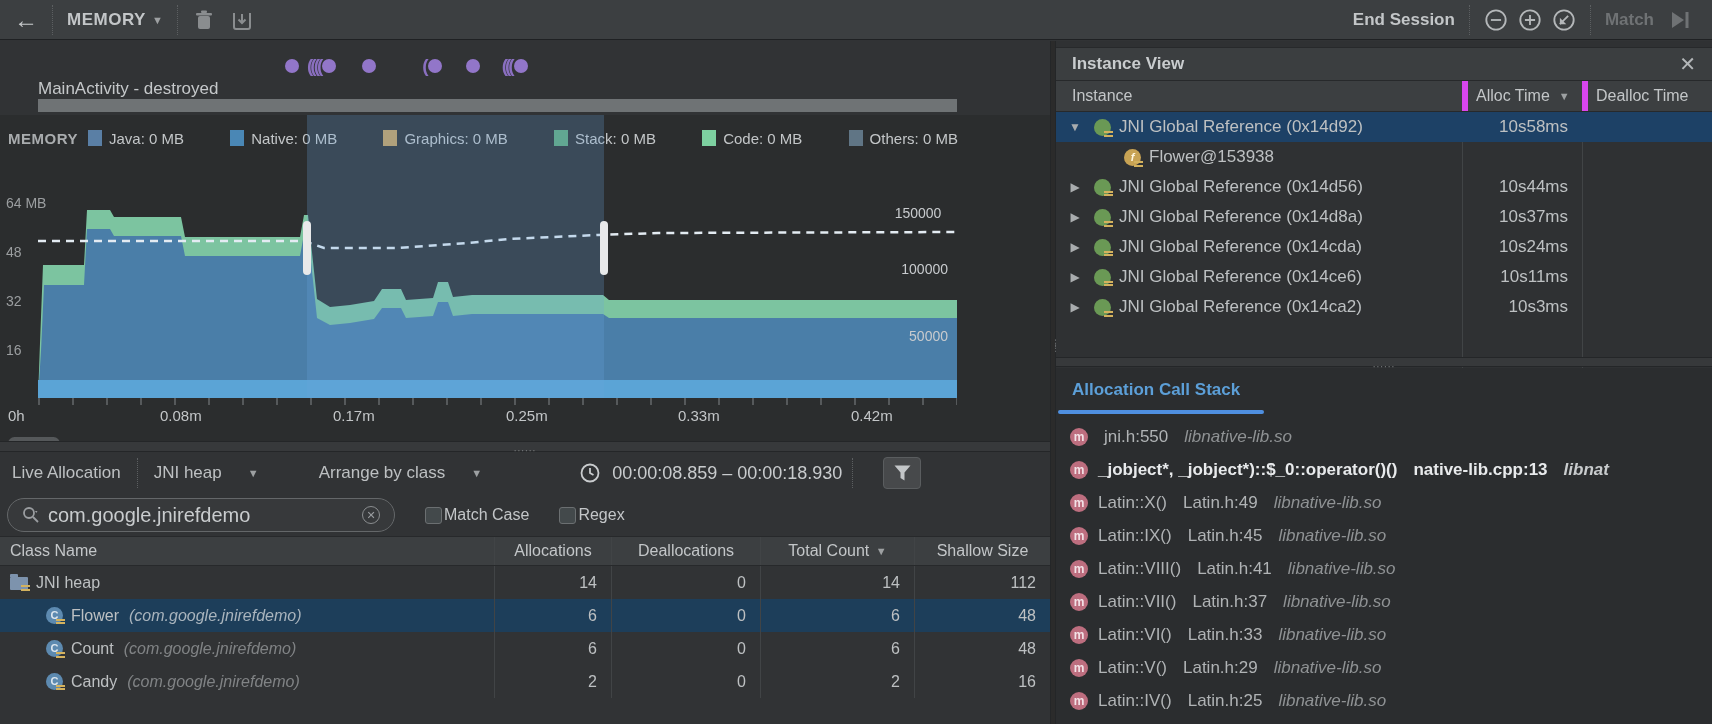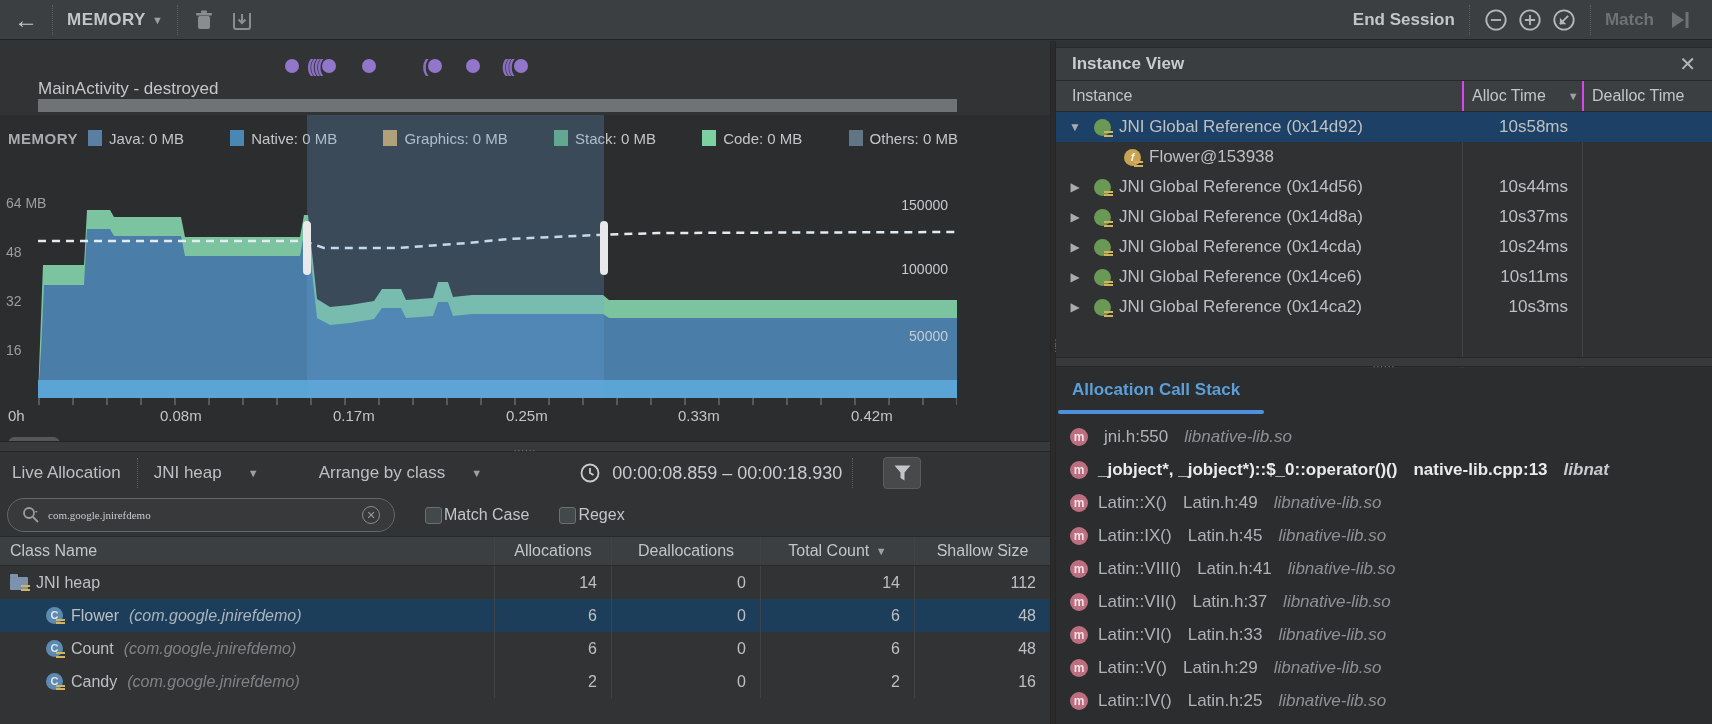--- a/index.html
+++ b/index.html
@@ -55,21 +55,21 @@
   .alloc-toolbar { position:absolute; left:0; top:411px; width:1050px; height:42px; background:#313335; display:flex; align-items:center; font-size:17px; }
   .at-seg { display:flex; align-items:center; height:30px; }
   .at-sep { border-left:1px dotted #5c5f61; height:30px; margin:0 16px; }
   .dd-caret { font-size:11px; color:#9da0a2; margin-left:26px; }
   .clock-wrap { display:flex; align-items:center; gap:10px; margin-left:96px; }
   .range-text { font-size:18px; color:#c9ccce; }
   .filter-btn { margin-left:14px; width:38px; height:32px; background:#47494b; border:1px solid #5a5d5f; border-radius:4px; display:flex; align-items:center; justify-content:center; }
 
   .search-row { position:absolute; left:0; top:453px; width:1050px; height:42px; display:flex; align-items:center; }
   .search-box { position:relative; margin-left:7px; width:388px; height:34px; background:#37393b; border:1px solid #646769; border-radius:17px; display:flex; align-items:center; padding:0 14px; }
-  .search-input { background:transparent; border:none; outline:none; color:#c9ccce; font-size:11px; font-family:Liberation Serif, serif; flex:1; margin-left:8px; }
+  .search-input { background:transparent; border:none; outline:none; color:#c9ccce; font-size:20px; font-family:Liberation Sans, sans-serif; flex:1; margin-left:8px; }
   .clear-icon { width:18px; height:18px; border:1px solid #8a8d8f; border-radius:50%; color:#9a9da0; font-size:11px; display:flex; align-items:center; justify-content:center; }
   .checkbox { width:17px; height:17px; border:1px solid #6b6f71; border-radius:3px; background:#43494b; display:inline-block; }
   .cb-wrap { display:flex; align-items:center; gap:2px; margin-left:30px; font-size:16px; color:#c3c6c8; }
 
   
   .class-table { position:absolute; left:0; top:495px; width:1050px; height:188px; font-size:16px; }
   .ct-row { display:flex; height:33px; align-items:center; }
   .ct-header { background:#3c3f41; border-top:1px solid #27292b; border-bottom:1px solid #27292b; height:30px; color:#c3c6c8; }
   .ct-name { flex:1; padding-left:10px; display:flex; align-items:center; gap:8px; overflow:hidden; white-space:nowrap; }
   .ct-num { width:117px; text-align:right; padding-right:14px; border-left:1px solid #414446; align-self:stretch; display:flex; align-items:center; justify-content:flex-end; }
@@ -94,21 +94,21 @@
   .v-splitter { position:absolute; left:1050px; top:41px; width:6px; height:683px; background:#2b2b2b; border-left:1px solid #242628; border-right:1px solid #242628; }
   .grips-v { position:absolute; top:300px; left:0px; color:#777a7c; font-size:9px; line-height:5px; letter-spacing:0; }
 
   
   .right-panel { position:absolute; left:1056px; top:41px; width:656px; height:683px; background:#2f3133; }
   .iv-title { position:absolute; left:0; top:6px; width:656px; height:34px; background:#3b3e40; border-top:1px solid #27292b; border-bottom:1px solid #27292b; display:flex; align-items:center; padding:0 16px; }
   .iv-title-text { font-size:17px; font-weight:bold; color:#c9ccce; }
   .close-x { margin-left:auto; font-size:20px; color:#b4b7b9; }
   .iv-header { position:absolute; left:0; top:40px; width:656px; height:31px; background:#3c3f41; border-bottom:1px solid #27292b; display:flex; align-items:center; font-size:16px; color:#c3c6c8; }
   .ivh-instance { flex:1; padding-left:16px; }
-  .ivh-col { width:120px; padding-left:8px; border-left:2px solid #d946ef; align-self:stretch; display:flex; align-items:center; gap:22px; }
+  .ivh-col { width:120px; padding-left:8px; border-left:6px solid #d946ef; align-self:stretch; display:flex; align-items:center; gap:9px; }
   .ivh-col.last { width:130px; }
   .iv-body { position:absolute; left:0; top:71px; width:656px; height:240px; font-size:17px; }
   .iv-colline { position:absolute; top:0; height:269px; width:1px; background:#414446; }
   .iv-row { display:flex; height:30px; align-items:center; position:relative; }
   .iv-row.selected { background:#1d4166; }
   .iv-label { flex:1; display:flex; align-items:center; gap:8px; padding-left:8px; overflow:hidden; white-space:nowrap; }
   .iv-alloc { width:120px; text-align:right; padding-right:14px; flex:none; }
   .iv-dealloc { width:130px; flex:none; }
   .tree-arrow { width:22px; text-align:center; font-size:12px; color:#a9acae; flex:none; }
   .child-indent { width:52px; flex:none; }
@@ -244,21 +244,21 @@
         <path fill="#4a7ea8" d="M0,245 L3,198 L6,132 L46,132 L49,76 L72,76 L76,83 L143,83 L147,103 L262,103 L266,81 L270,81 L279,165 L292,172 L312,170 L336,166 L344,155 L363,155 L368,165 L395,163 L400,149 L410,149 L415,163 L434,161 L565,161 L571,165 L919,165 L919,245 Z"></path>
         <rect x="0" y="227" width="919" height="18" fill="#5ba4d6"></rect>
         <path fill="none" stroke="#e3ebf2" stroke-width="2.5" stroke-dasharray="8 6" d="M0,88 L266,88 L286,95 L360,95 L430,90 L470,86 L560,82 L620,80 L919,79"></path>
       </svg>
 
       <span class="ylab" style="top:80px;">64 MB</span>
       <span class="ylab" style="top:129px;">48</span>
       <span class="ylab" style="top:178px;">32</span>
       <span class="ylab" style="top:227px;">16</span>
 
-      <span class="rlab" style="top:82px;">150000</span>
+      <span class="rlab" style="top:90px;text-align:center;">150000</span>
       <span class="rlab" style="top:146px;">100000</span>
       <span class="rlab" style="top:213px;">50000</span>
 
       <div class="sel-band">
         <span class="sel-handle" style="left:-4px;"></span>
         <span class="sel-handle" style="right:-4px;"></span>
       </div>
 
       <div class="xaxis-ticks"></div>
       <div class="xaxis-labels">

